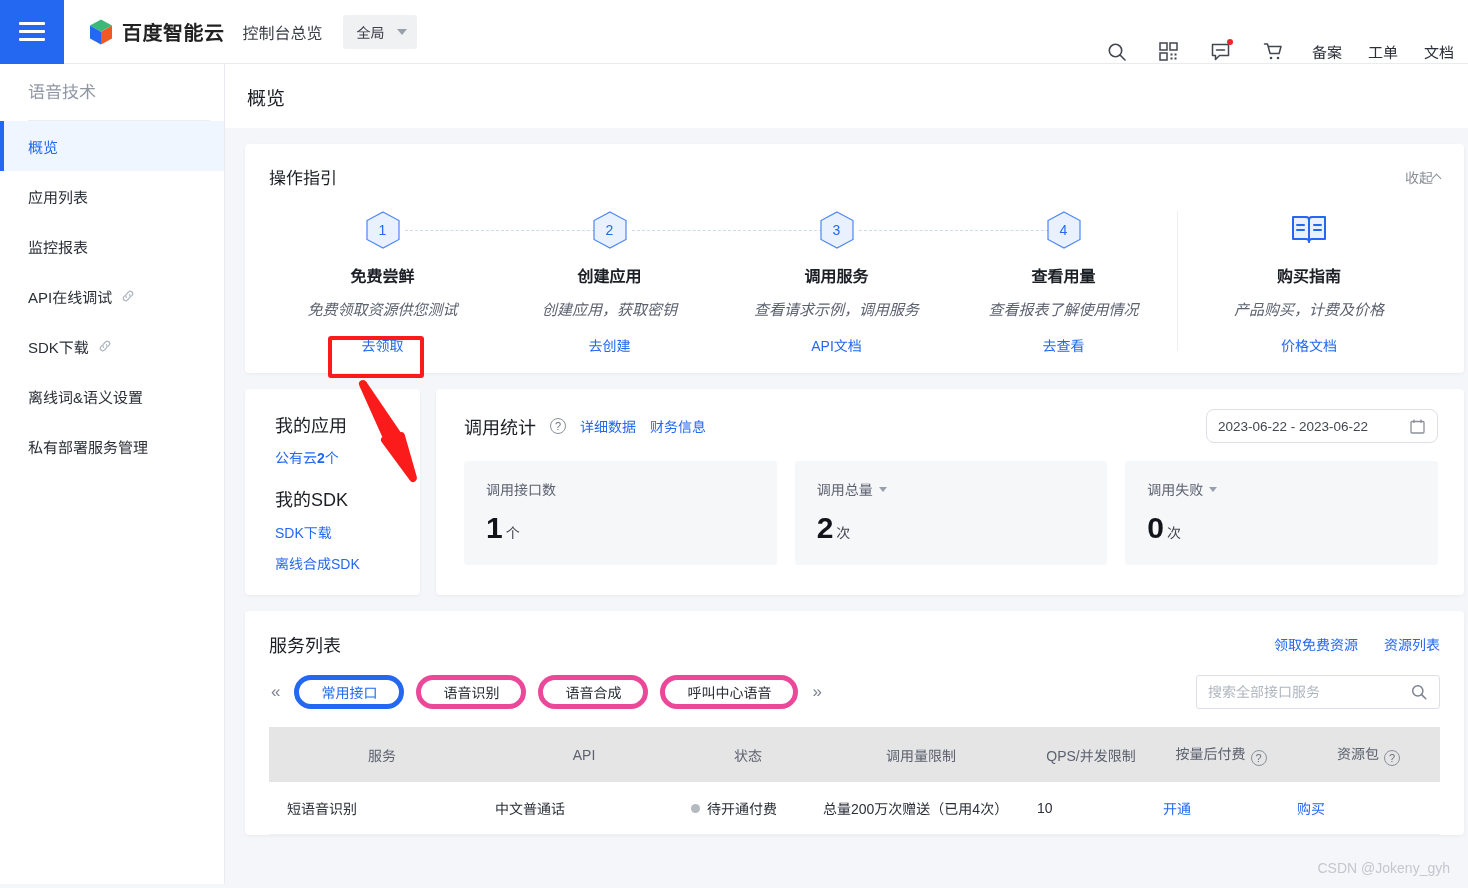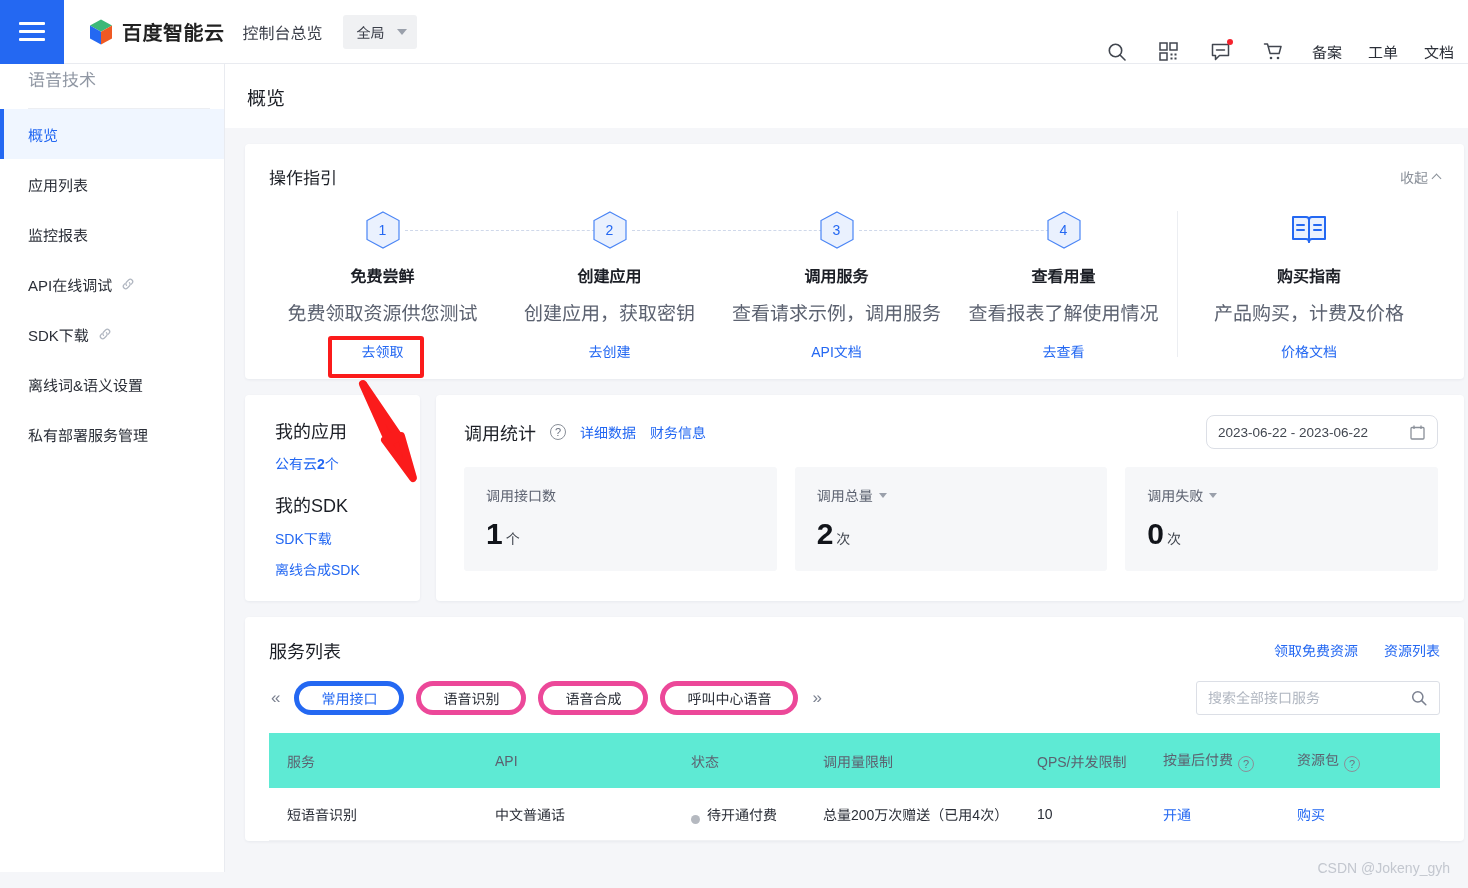--- a/index.html
+++ b/index.html
@@ -68,21 +68,21 @@
   .hdot {
     position: absolute; top: 0px; right: 1px;
     width: 6px; height: 6px; border-radius: 50%; background: #f5222d;
   }
   .hlink {
     font-size: 15px; color: #2b2f38; cursor: pointer; white-space: nowrap;
   }
 
   
   .sidebar {
-    position: absolute; top: 48px; left: 0;
+    position: absolute; top: 60px; left: 0;
     width: 225px; height: 824px;
     background: #ffffff;
     border-right: 1px solid #e9ebf0;
     z-index: 20;
   }
   .side-head {
     height: 60px; display: flex; align-items: center;
     padding-left: 28px; font-size: 17px; color: #9097a3;
   }
   .side-sep { height: 1px; background: #eceef2; margin: 0 14px 0 28px; }
@@ -116,21 +116,21 @@
     background: #ffffff; border-radius: 4px;
     box-shadow: 0 1px 3px rgba(20,30,60,.06);
   }
 
   
   .guide { padding: 20px 24px 18px 24px; position: relative; }
   .guide-head { display: flex; align-items: center; }
   .guide-title { font-size: 17px; color: #1b1e25; }
   .collapse {
     margin-left: auto; font-size: 14px; color: #8a9099;
-    cursor: pointer; display: flex; align-items: center; gap: 5px;
+    cursor: pointer; display: flex; align-items: center; 
   }
   .chev-up {
     display: inline-block; width: 7px; height: 7px;
     border-left: 1.4px solid #8a9099; border-top: 1.4px solid #8a9099;
     transform: rotate(45deg); position: relative; top: 2px;
   }
   .steps {
     display: flex; align-items: flex-start; margin-top: 18px;
   }
   .steps-left { display: flex; flex: 1 1 auto; }
@@ -147,21 +147,21 @@
     font-size: 14px; color: #2468f2; z-index: 3;
   }
   .conn {
     position: absolute; top: 50%; height: 0;
     border-top: 1px dashed #cfd8ea; z-index: 1;
   }
   .conn.right { left: calc(50% + 22px); right: -50%; }
   .step-name {
     font-size: 16px; font-weight: bold; color: #1b1e25; margin-top: 10px;
   }
-  .step-desc { font-size: 19px; color: #5c6270; margin-top: 11px; }
+  .step-desc { font-size: 15px; color: #5c6270; margin-top: 11px; font-style: italic; }
   .step-link {
     font-size: 14px; color: #2468f2; margin-top: 16px;
     cursor: pointer; display: inline-block;
   }
   .guide-divider { width: 1px; align-self: stretch; background: #eceef2; margin: 4px 0; }
   .buyguide { width: 262px; text-align: center; }
   .bookwrap { height: 46px; display: flex; align-items: center; justify-content: center; }
 
   
   .annot-box {
@@ -244,31 +244,31 @@
   .svc-search input {
     border: none; outline: none; flex: 1 1 auto;
     font-size: 14px; color: #2b2f38; background: transparent;
     font-family: inherit;
   }
   .svc-search input::placeholder { color: #b0b6c0; }
   .svc-search .sicon { color: #7b8190; display: inline-flex; cursor: pointer; }
 
   table.svc { width: 100%; border-collapse: collapse; margin-top: 18px; }
   table.svc th {
-    background: #5eead4; text-align: left;
+    background: #e5e5e5; text-align: center;
     font-size: 14px; font-weight: normal; color: #5c6270;
     padding: 16px 0 16px 18px; white-space: nowrap;
   }
   table.svc th .qmark { margin-left: 5px; vertical-align: -3px; }
   table.svc td {
     font-size: 14px; color: #2b2f38;
     padding: 16px 14px 16px 18px; vertical-align: middle;
     border-bottom: 1px solid #f0f1f4;
   }
-  .status-cell { display: flex; align-items: flex-end; gap: 7px; }
+  .status-cell { display: flex; align-items: center; gap: 7px; }
   .status-dot {
     width: 9px; height: 9px; border-radius: 50%; background: #b5b9c0;
     flex: 0 0 auto;
   }
   .tlink { color: #2468f2; cursor: pointer; }
 
   .watermark {
     position: absolute; right: 18px; bottom: 12px;
     font-size: 14px; color: #c3c7cf; z-index: 45;
     pointer-events: none; white-space: nowrap;

